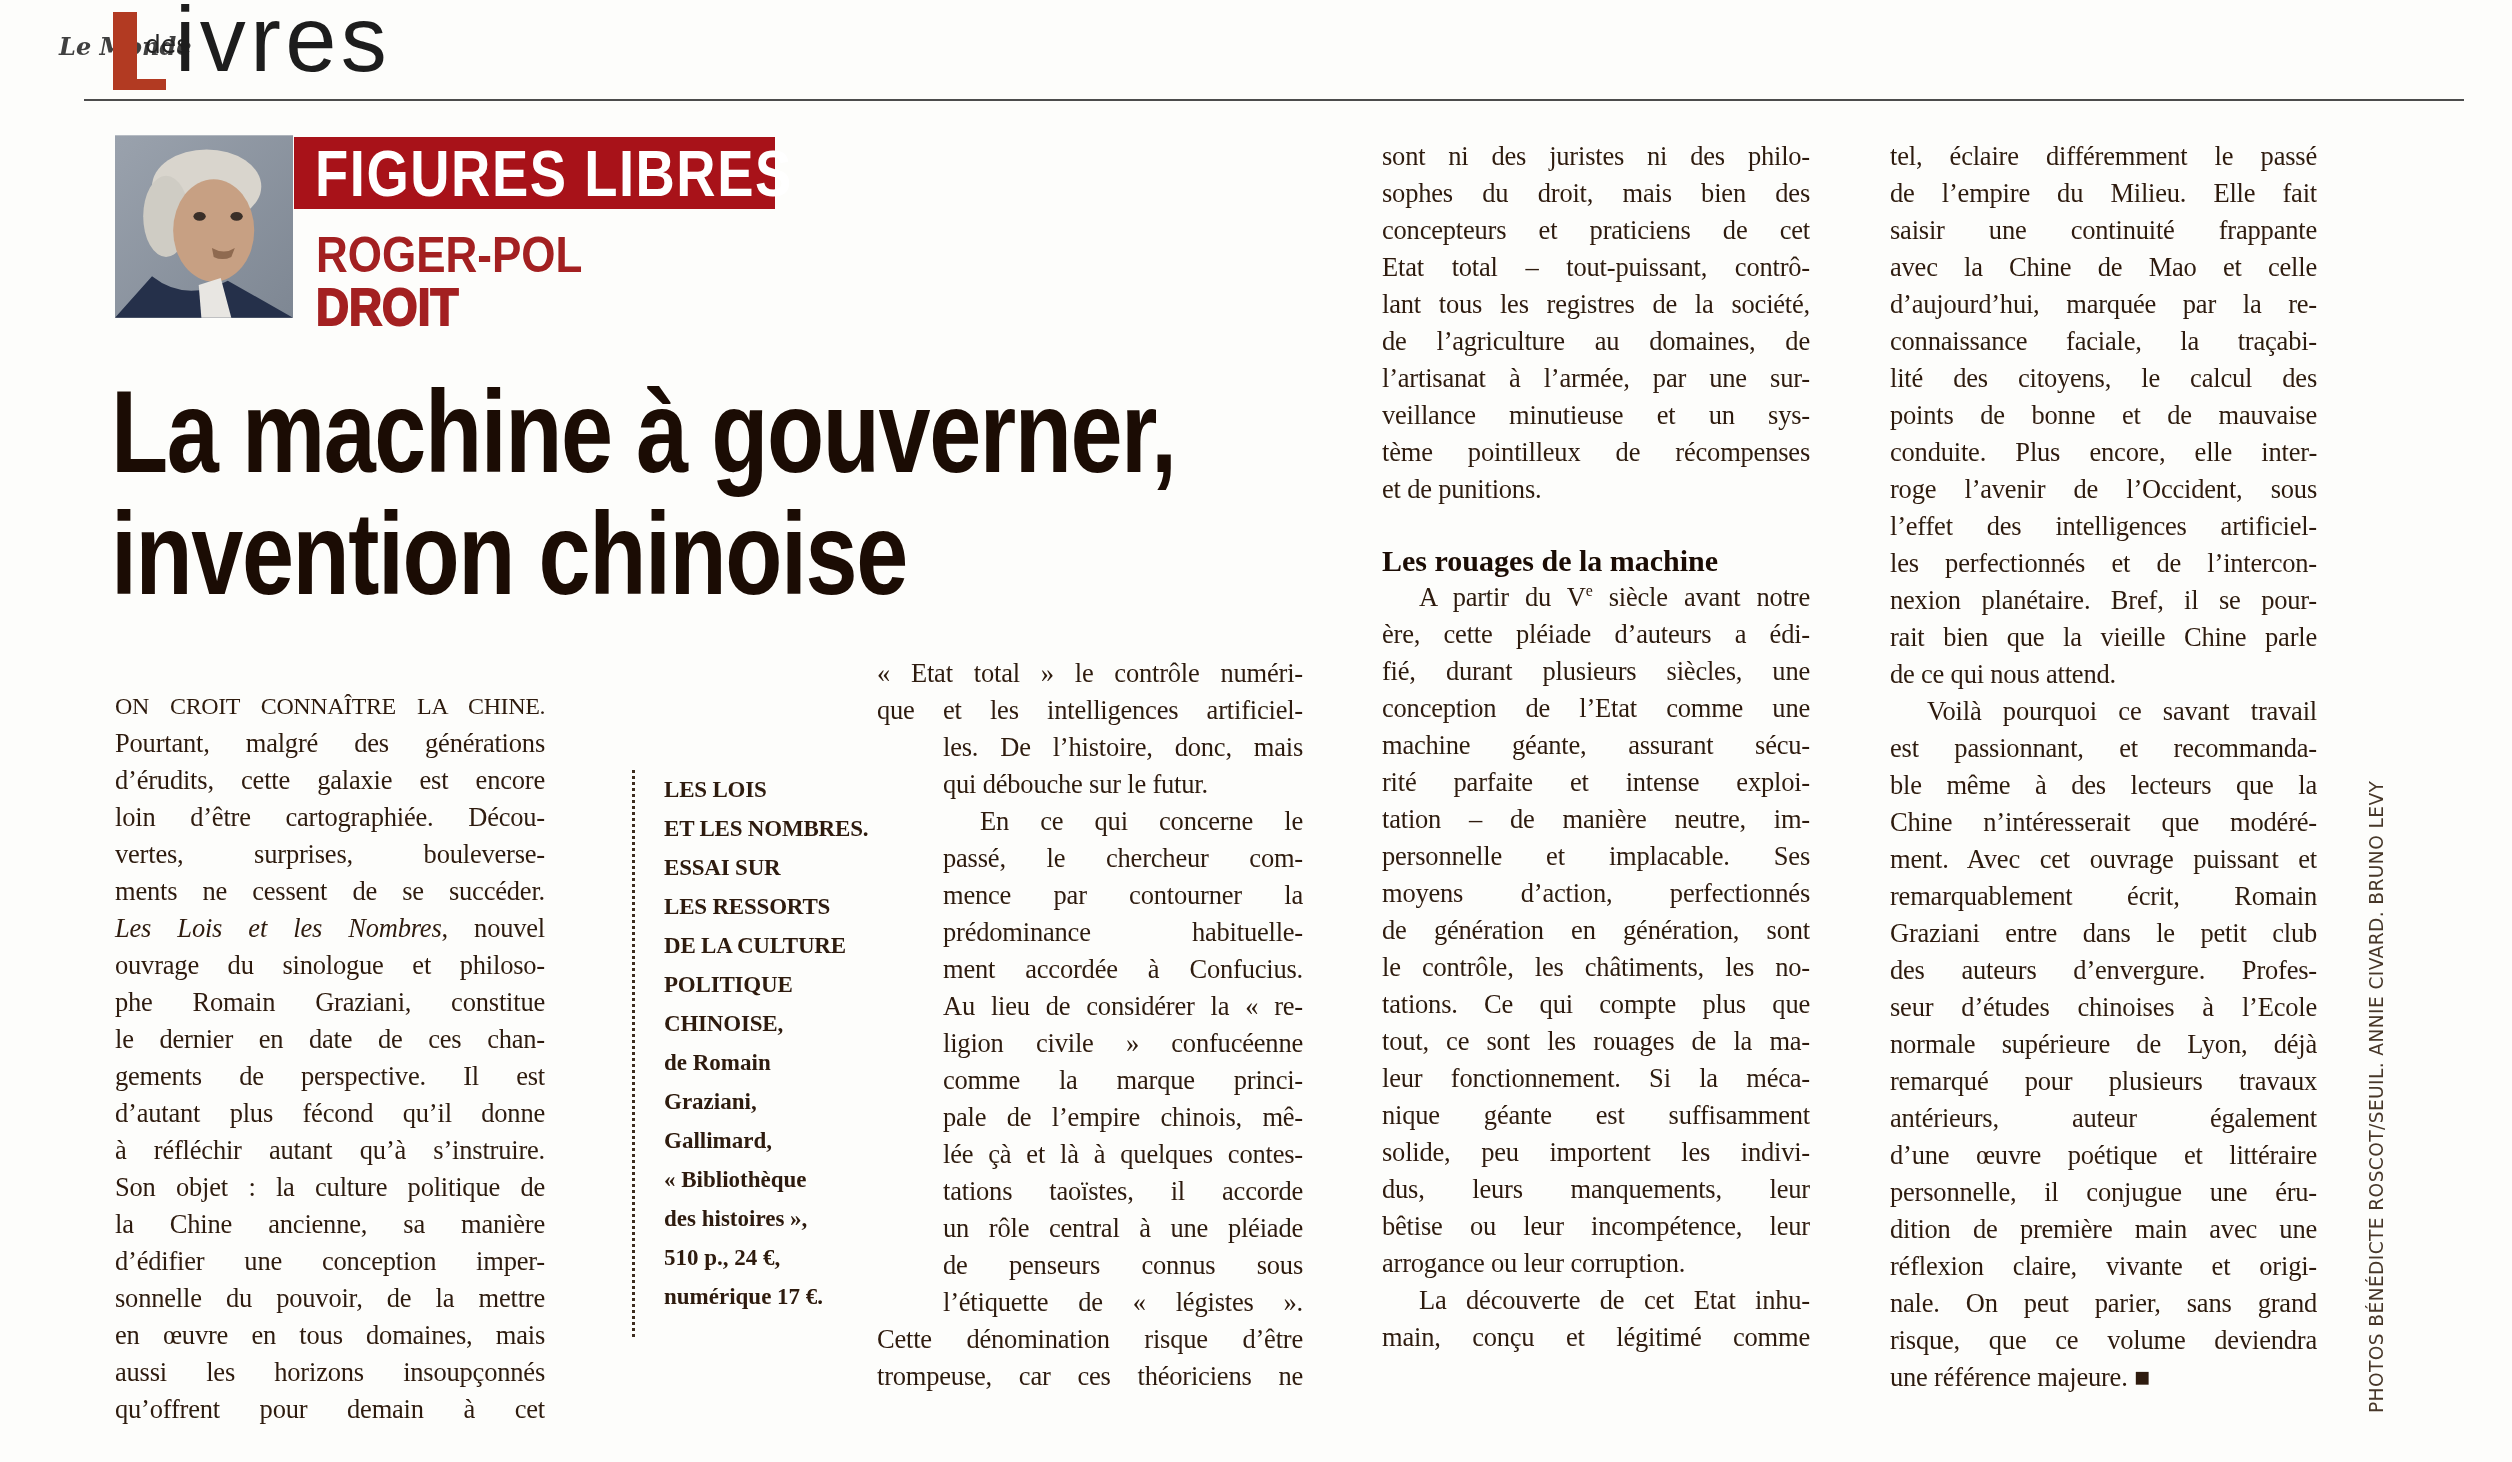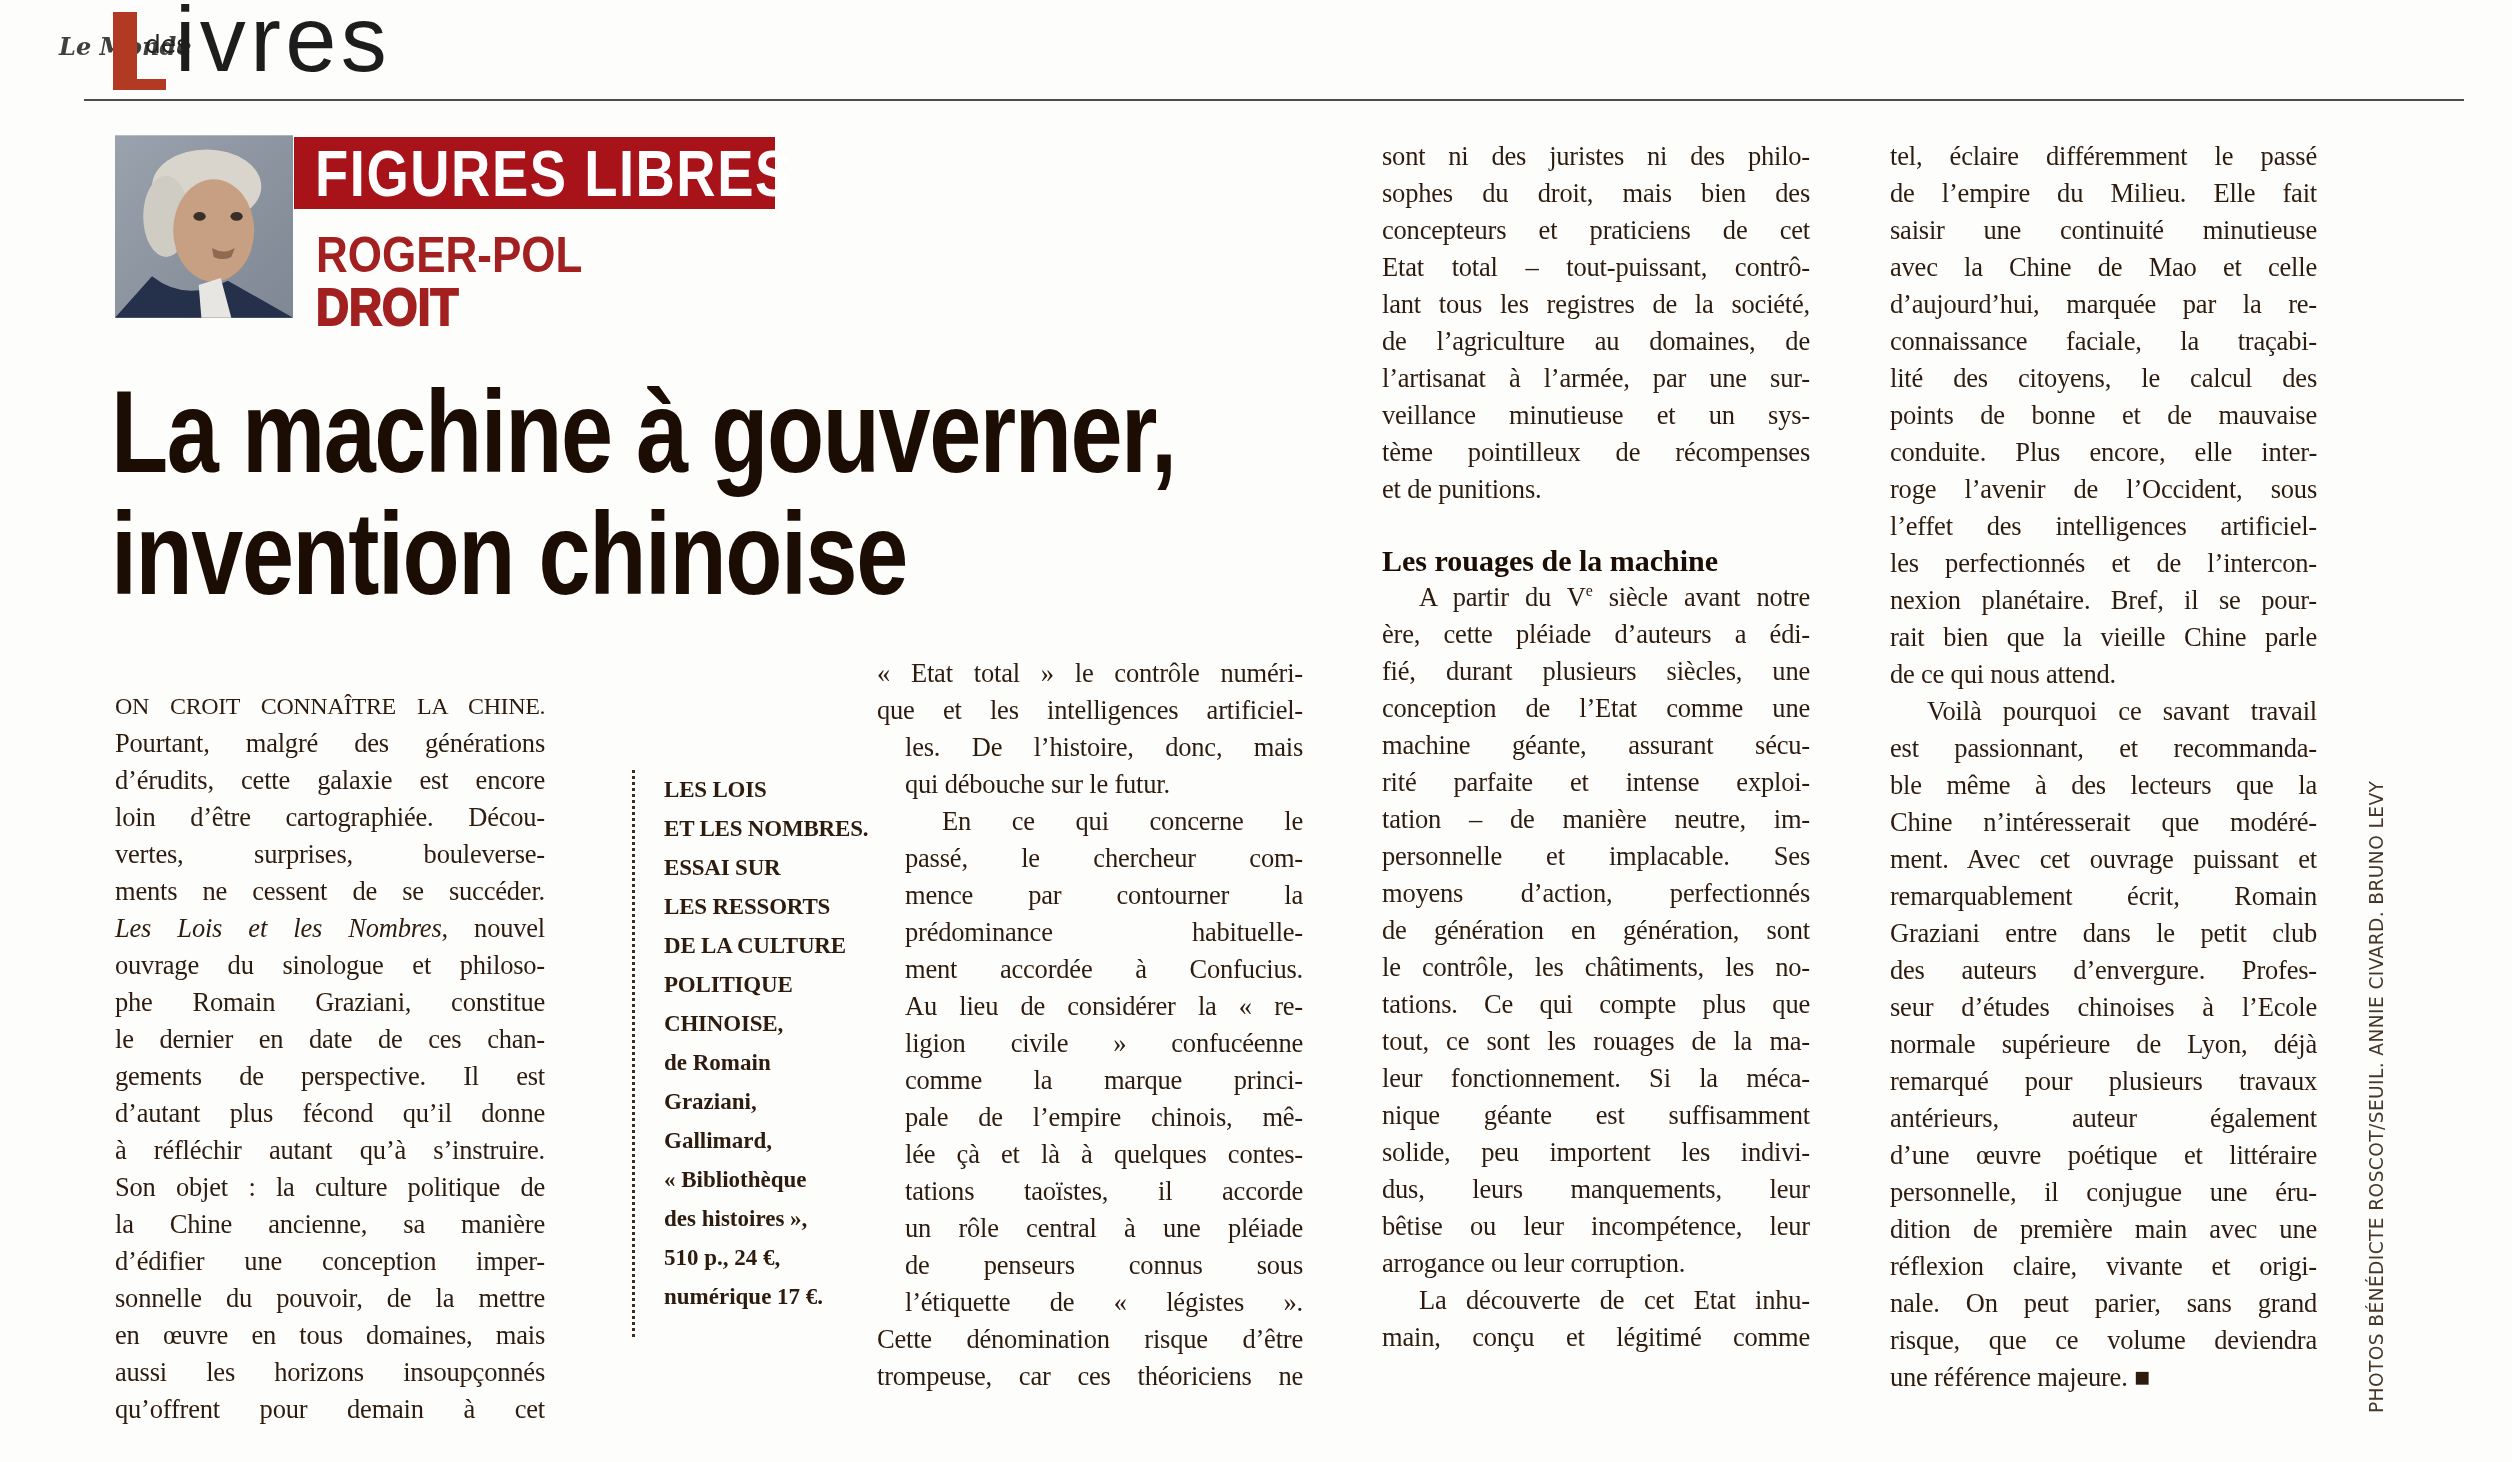--- a/index.html
+++ b/index.html
@@ -53,21 +53,21 @@
   .line{
     font:26.5px/37px "Liberation Serif", serif;
     letter-spacing:-0.2px;
     text-align:justify;text-align-last:justify;
     white-space:nowrap;color:var(--ink);
   }
   .line .it{font-style:italic;}
   .line sup{font-size:0.6em;line-height:0;vertical-align:super;}
   .line.end{text-align-last:left;}
   .line.indent{padding-left:37px;}
-  .line.wrap{margin-left:28px;}
+  .line.wrap{margin-left:66px;}
   .line.caps{font-size:24px;letter-spacing:-0.4px;}
   .spacer38{height:34px;}
   .subhead{
     font:bold 30px/37px "Liberation Serif", serif;color:var(--head-ink);
     text-align:left;text-align-last:left;white-space:nowrap;
   }
   
   .book-box{position:absolute;left:632px;top:770px;width:265px;height:567px;
         border-left:3.5px dotted #3d2c1e;padding-left:29px;box-sizing:border-box;}
   .bk-line{font-family:"Liberation Serif", serif;font-size:23px;line-height:39px;
@@ -219,21 +219,21 @@
       <div class="line">dus, leurs manquements, leur</div>
       <div class="line">bêtise ou leur incompétence, leur</div>
       <div class="line end">arrogance ou leur corruption.</div>
       <div class="line indent">La découverte de cet Etat inhu-</div>
       <div class="line">main, conçu et légitimé comme</div>
     </div>
 </div>
 <div class="col" id="col4">
     <div class="line">tel, éclaire différemment le passé</div>
     <div class="line">de l’empire du Milieu. Elle fait</div>
-    <div class="line">saisir une continuité minutieuse</div>
+    <div class="line">saisir une continuité frappante</div>
     <div class="line">avec la Chine de Mao et celle</div>
     <div class="line">d’aujourd’hui, marquée par la re-</div>
     <div class="line">connaissance faciale, la traçabi-</div>
     <div class="line">lité des citoyens, le calcul des</div>
     <div class="line">points de bonne et de mauvaise</div>
     <div class="line">conduite. Plus encore, elle inter-</div>
     <div class="line">roge l’avenir de l’Occident, sous</div>
     <div class="line">l’effet des intelligences artificiel-</div>
     <div class="line">les perfectionnés et de l’intercon-</div>
     <div class="line">nexion planétaire. Bref, il se pour-</div>

